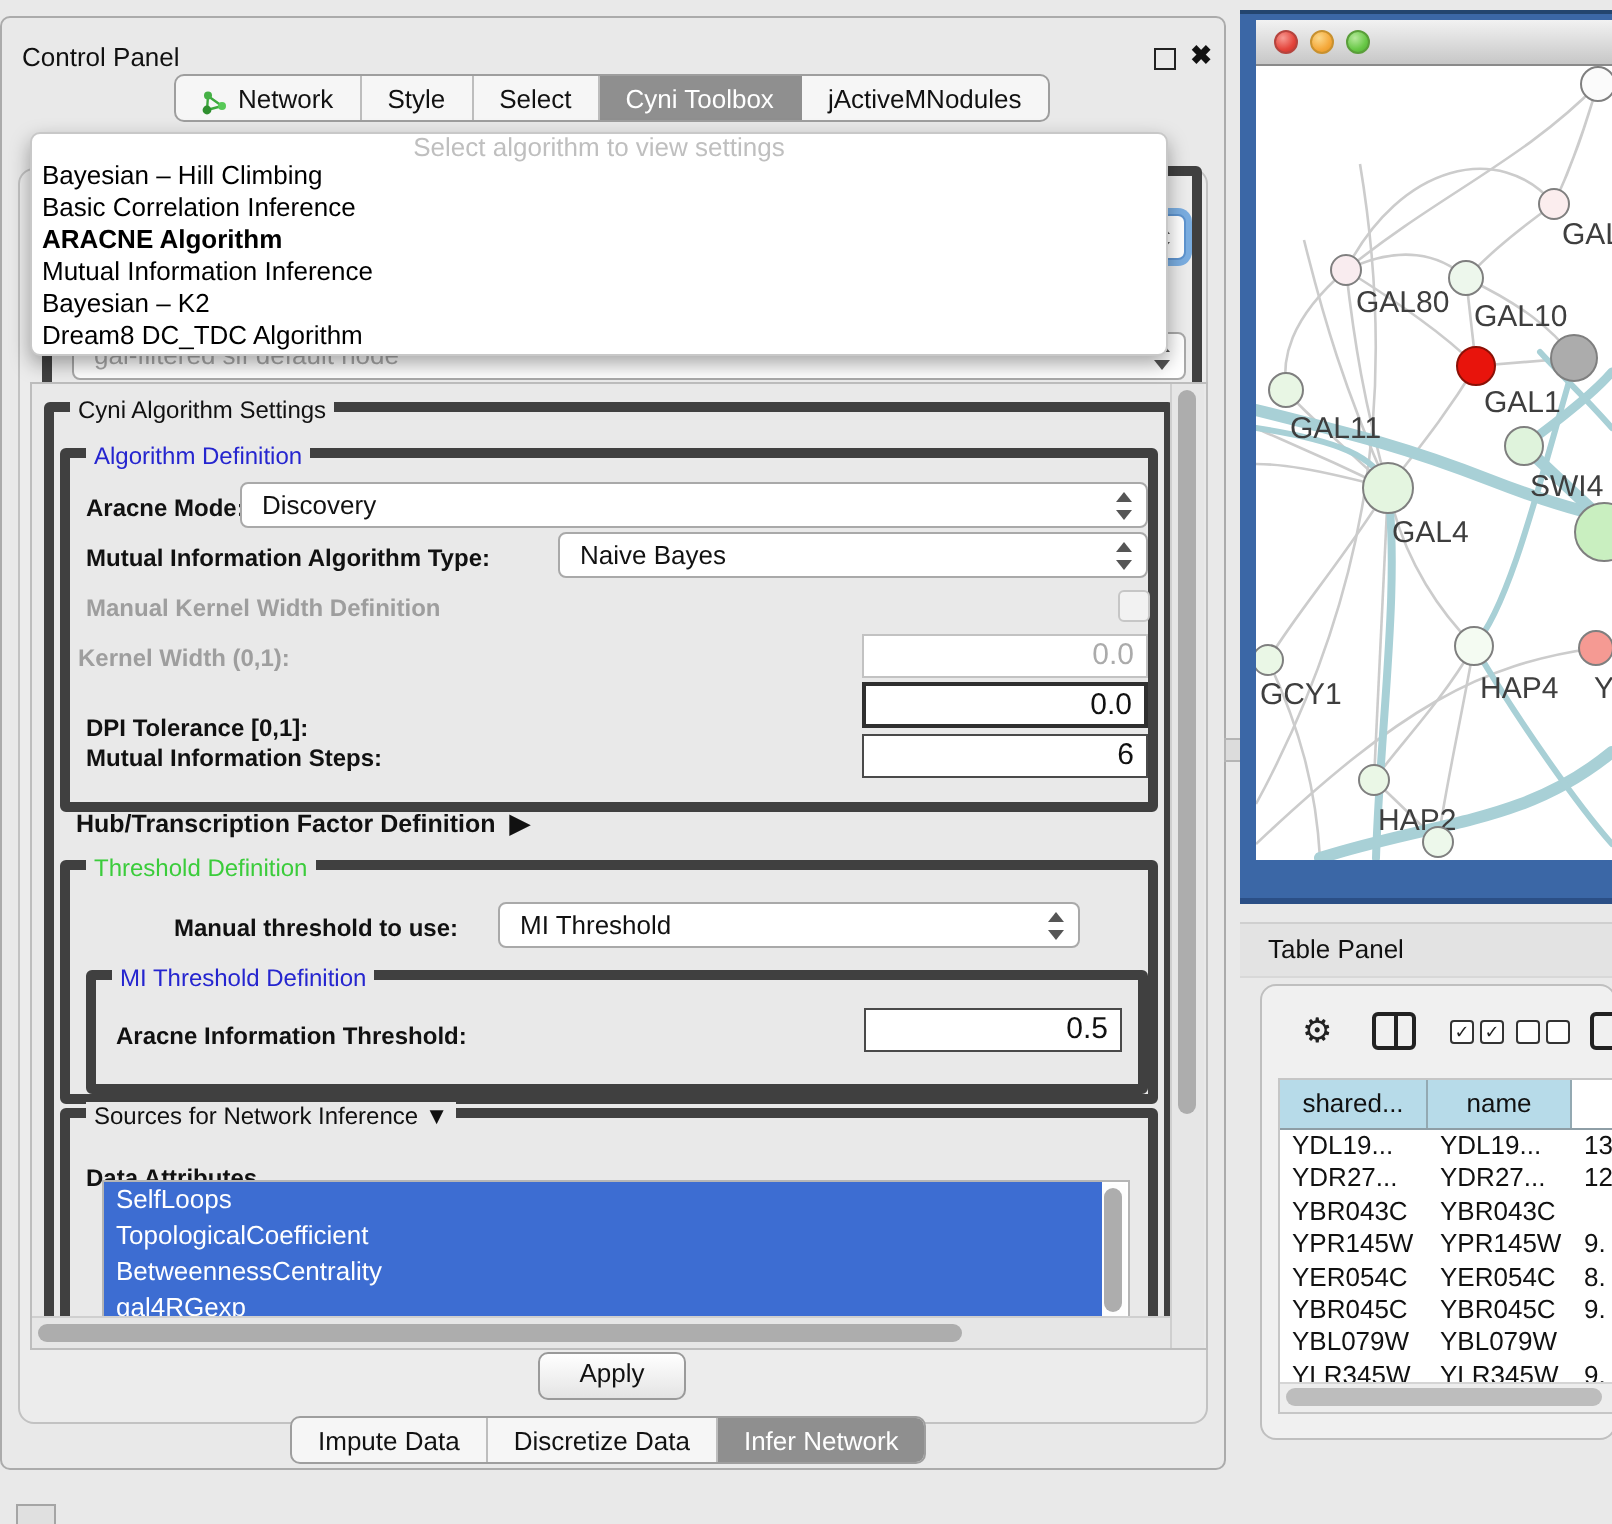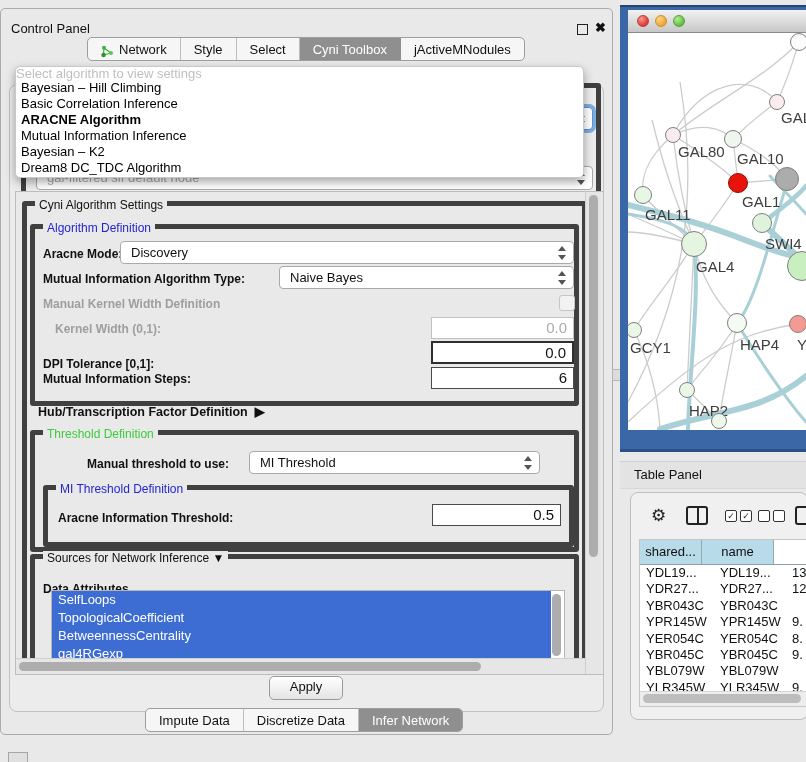--- a/index.html
+++ b/index.html
@@ -27,21 +27,21 @@
   .combo{background:#FFF;border:1px solid #A9A9A9;border-radius:4px;font-size:13px;line-height:21px;padding-left:10px;box-sizing:border-box}
   .stepper{position:absolute;right:7px;top:4px;width:8px;height:14px}
   .stepper:before,.stepper:after{content:"";position:absolute;left:0;border-left:4px solid transparent;border-right:4px solid transparent}
   .stepper:before{top:0;border-bottom:5px solid #555}
   .stepper:after{bottom:0;border-top:5px solid #555}
   .field{background:#FFF;font-size:15px;line-height:20px;text-align:right;padding-right:6px;box-sizing:border-box}
   .checkbox{width:14px;height:14px;border:1px solid #C6C6C6;border-radius:3px;background:#F2F2F2}
   
   .popup{left:14px;top:57px;width:567px;height:110px;background:#FFF;border:1px solid #C8C8C8;border-radius:5px;
          box-shadow:0 4px 10px rgba(0,0,0,.35);z-index:50;overflow:hidden}
-  .dd-prompt{height:13px;line-height:13px;font-size:13px;color:#BFBFBF}
+  .dd-prompt{height:13px;line-height:13px;text-align:center;font-size:13px;color:#BFBFBF}
   .dd-item{height:16.1px;line-height:16.1px;font-size:13px;padding-left:5px;color:#000;white-space:nowrap}
   .dd-item.bold{font-weight:bold}
   
   .attr-list{background:#FFF;border:1px solid #B5B5B5;overflow:hidden}
   .attr-item{height:18px;line-height:18px;font-size:13px;color:#FFF;background:#3D6DD2;padding-left:6px;white-space:nowrap}
   
   .sb-track-v{background:#E6E6E6;border-left:1px solid #CFCFCF}
   .sb-thumb{background:#ADADAD;border-radius:5px}
   
   .btn{background:linear-gradient(#FFFFFF,#E4E4E4);border:1px solid #9A9A9A;border-radius:5px;font-size:13px;text-align:center;line-height:20px}
@@ -137,21 +137,21 @@
 
       <div class="abs lbl" style="left:8px;top:43px">Mutual Information Algorithm Type:</div>
       <div class="abs combo" style="left:244px;top:37px;width:295px;height:23px">
         <span>Naive Bayes</span>
         <span class="stepper"></span>
       </div>
 
       <div class="abs lbl dis" style="left:8px;top:68px">Manual Kernel Width Definition</div>
       <div class="abs checkbox" style="left:524px;top:66px"></div>
 
-      <div class="abs lbl dis" style="left:20px;top:93px">Kernel Width (0,1):</div>
+      <div class="abs lbl dis" style="left:4px;top:93px">Kernel Width (0,1):</div>
       <div class="abs field" style="left:396px;top:88px;width:143px;height:22px;border:1px solid #C2C2C2;color:#ABABAB">0.0</div>
 
       <div class="abs lbl" style="left:8px;top:128px">DPI Tolerance [0,1]:</div>
       <div class="abs field" style="left:396px;top:112px;width:143px;height:23px;border:2px solid #2F2F2F;line-height:19px">0.0</div>
 
       <div class="abs lbl" style="left:8px;top:143px">Mutual Information Steps:</div>
       <div class="abs field" style="left:396px;top:138px;width:143px;height:22px;border:1px solid #4A4A4A">6</div>
     </div>
 
     <div class="abs lbl" style="left:22px;top:212px;font-size:12.5px">
@@ -309,21 +309,21 @@
     <span class="cb">✓</span>
   </div>
   <div class="abs" style="left:127px;top:17px;display:flex;gap:3px">
     <span class="cb"></span>
     <span class="cb"></span>
   </div>
   <div class="abs paneic" style="left:164px;top:13px"></div>
 
   <div class="abs" style="left:8px;top:46px;width:168px;height:166px;background:#FFF;border:1px solid #C6C6C6;overflow:hidden">
     <div style="height:24px;border-bottom:1px solid #8E9EA6;overflow:hidden;white-space:nowrap">
-        <div class="th" style="width: 62px;">shared...</div>
+        <div class="th" style="width: 74px;">shared...</div>
         <div class="th" style="width: 72px;">name</div>
         <div class="th" style="width: 60px; text-align: left; padding-left: 18px;">A</div>
       </div>
     <div style="height:137px;overflow:hidden">
         <div class="tr"><div class="td" style="width: 74px;">YDL19...</div><div class="td" style="width: 72px;">YDL19...</div><div class="td" style="width: 60px;">13</div></div>
         <div class="tr"><div class="td" style="width: 74px;">YDR27...</div><div class="td" style="width: 72px;">YDR27...</div><div class="td" style="width: 60px;">12</div></div>
         <div class="tr"><div class="td" style="width: 74px;">YBR043C</div><div class="td" style="width: 72px;">YBR043C</div><div class="td" style="width: 60px;"></div></div>
         <div class="tr"><div class="td" style="width: 74px;">YPR145W</div><div class="td" style="width: 72px;">YPR145W</div><div class="td" style="width: 60px;">9.</div></div>
         <div class="tr"><div class="td" style="width: 74px;">YER054C</div><div class="td" style="width: 72px;">YER054C</div><div class="td" style="width: 60px;">8.</div></div>
         <div class="tr"><div class="td" style="width: 74px;">YBR045C</div><div class="td" style="width: 72px;">YBR045C</div><div class="td" style="width: 60px;">9.</div></div>

